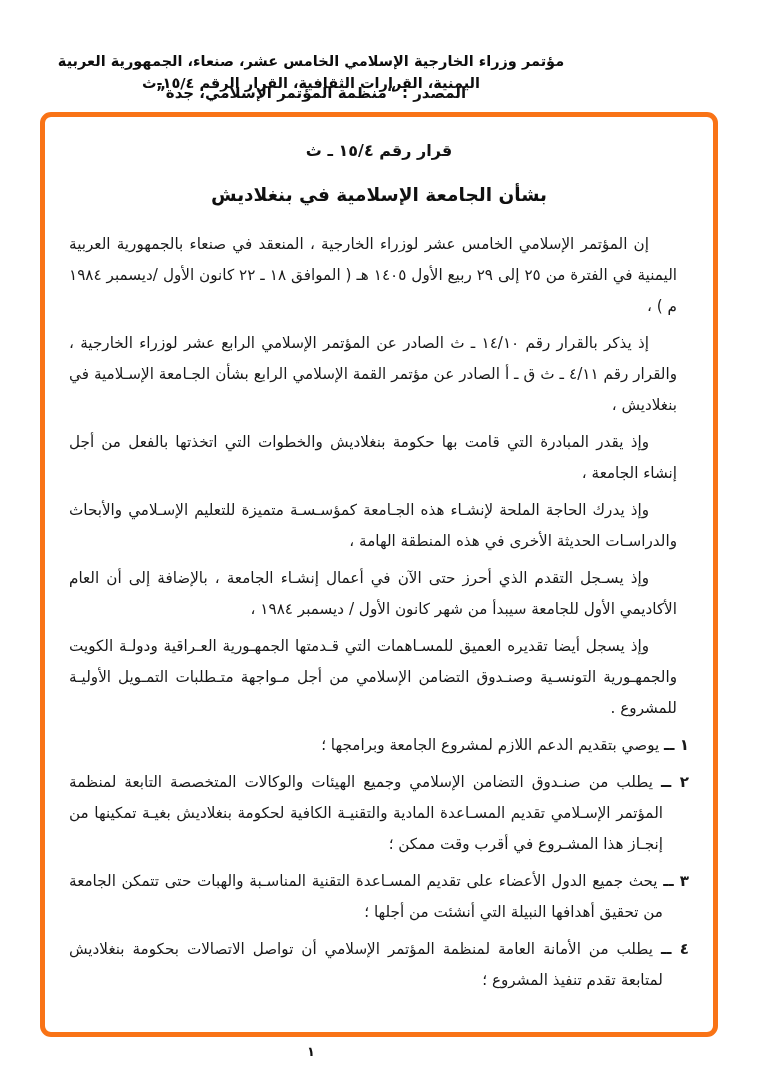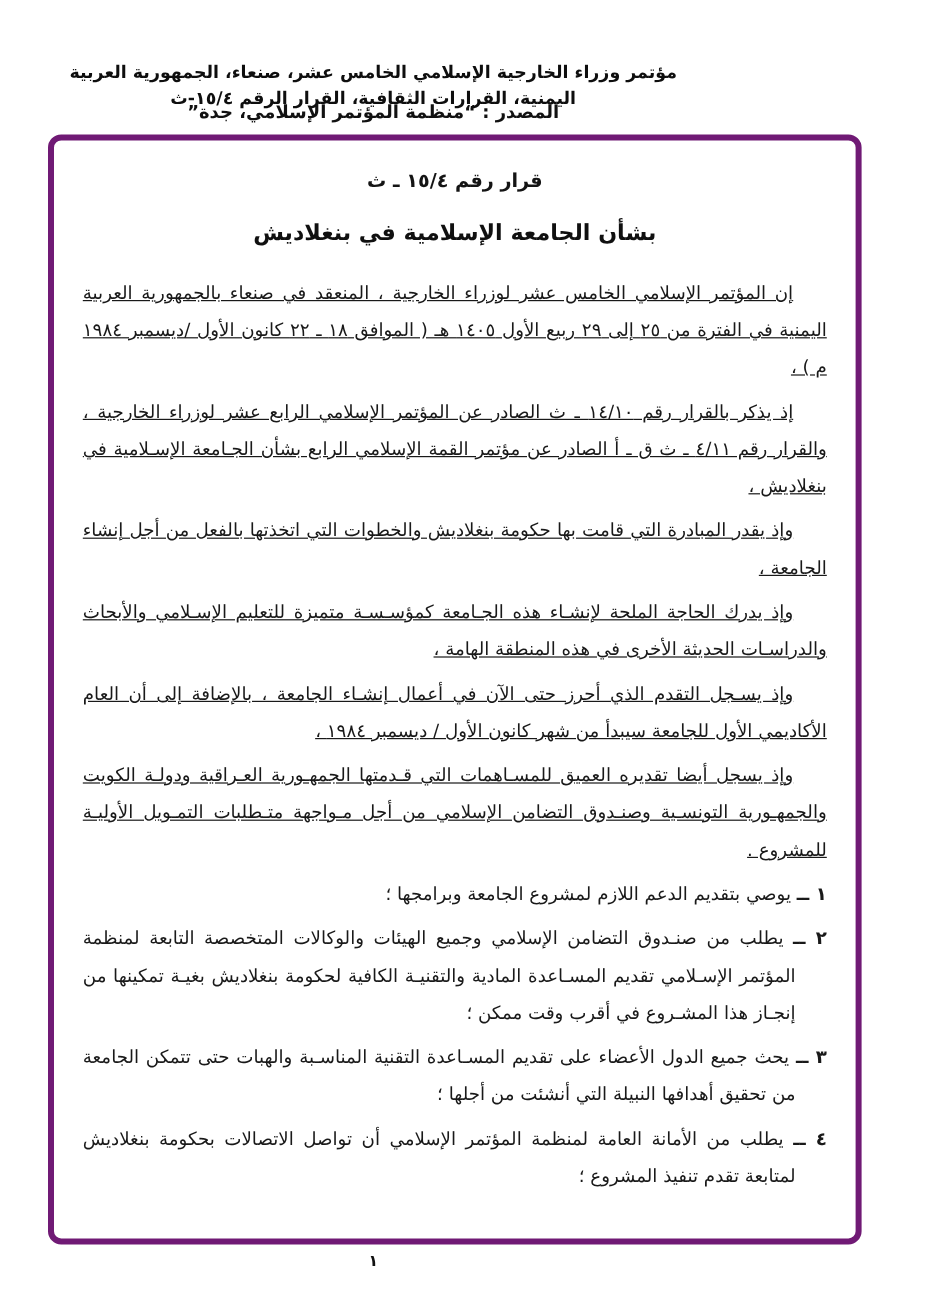--- a/index.html
+++ b/index.html
@@ -20,21 +20,21 @@
   }
   .doc-source {
     position: absolute; top: 84px; left: 0; right: 0;
     text-align: center; direction: rtl;
     font-weight: bold; font-size: 15px; color: #111111;
   }
 
   .green-box {
     position: absolute; left: 40px; top: 112px;
     width: 668px; height: 915px;
-    border: 5px solid #701a75;
+    border: 5px solid #f97316;
     border-radius: 11px;
     background: #ffffff;
     box-sizing: content-box;
   }
   .box-inner {
     direction: rtl;
     padding: 14px 24px 0 24px;
   }
 
   .res-number {
@@ -43,24 +43,23 @@
     margin-top: 10px;
   }
   .res-subject {
     text-align: center; font-weight: bold;
     font-size: 18.5px; color: #101010;
     margin-top: 24px;
   }
 
   .res-body { margin-top: 24px; font-size: 15.2px; line-height: 31px; color: #191919; }
   .res-body p.para {
-    margin: 0 0 6px 0;
+    margin: 0 12px 6px 0;
     text-align: justify;
     text-indent: 28px; 
-    text-decoration: underline;
   }
   .res-body .item {
     margin: 0 0 6px 0;
     text-align: justify;
     padding-right: 26px;   
     text-indent: -26px;    
   }
   .res-body .item .num { font-weight: bold; }
 
   .page-number {

